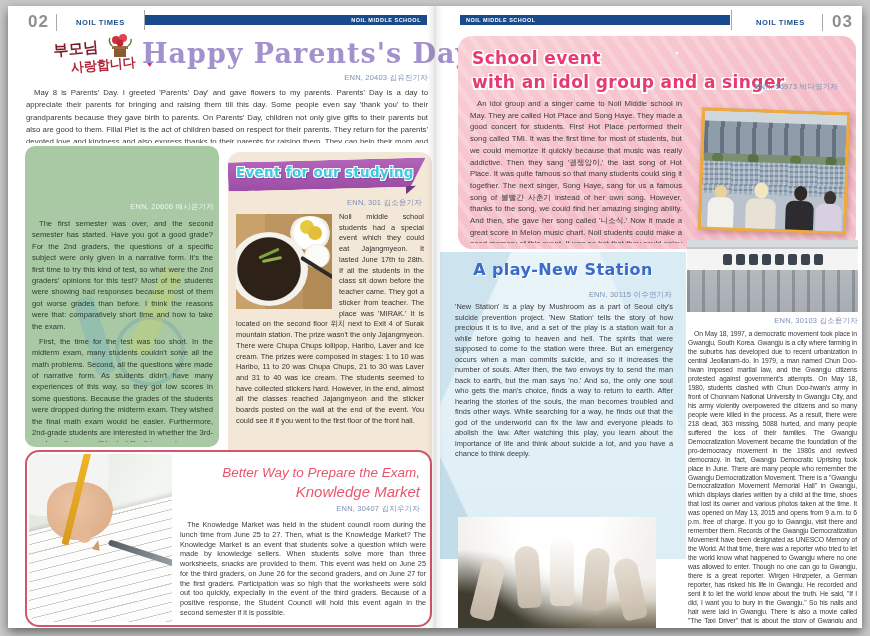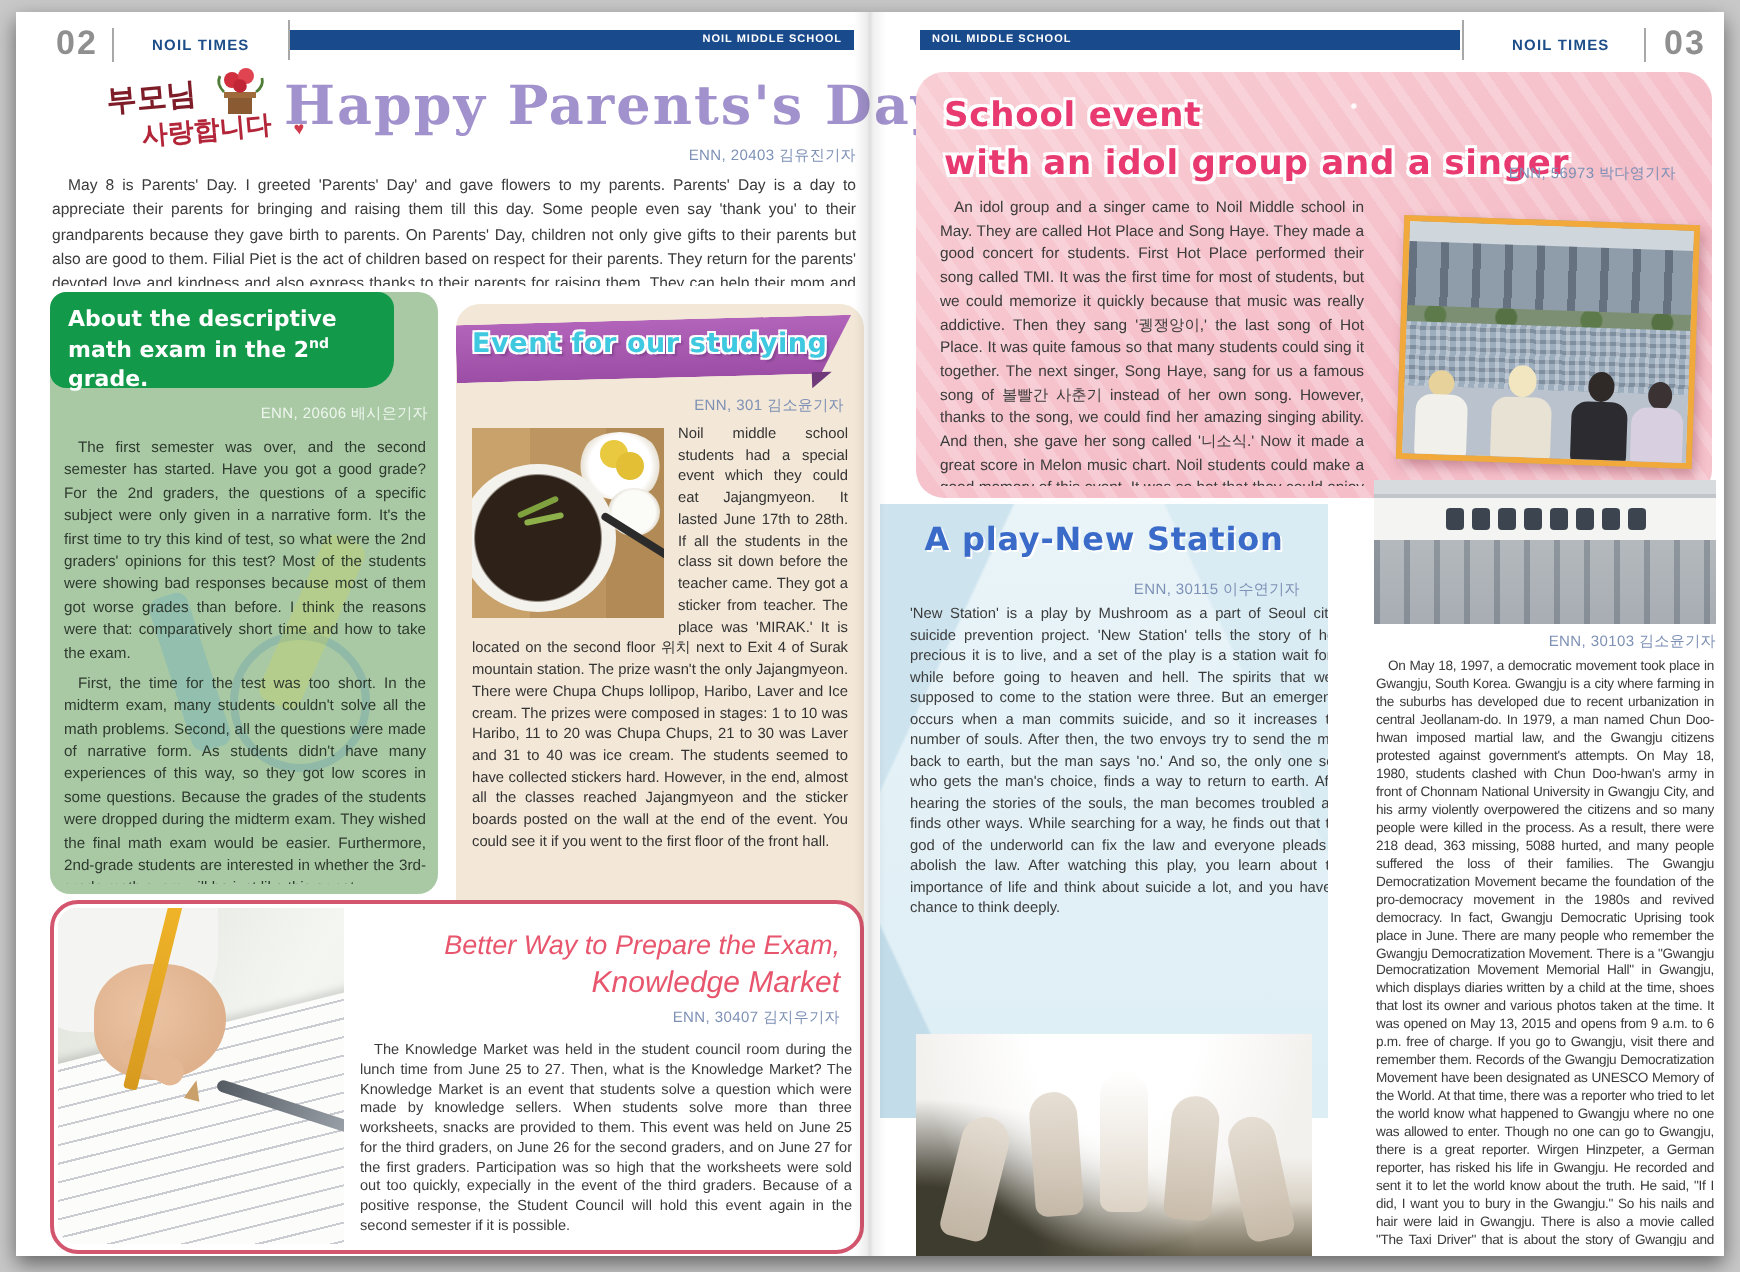--- a/index.html
+++ b/index.html
@@ -68,21 +68,21 @@
                linear-gradient(150deg,#f9cdd4 0%,#f4bcc7 70%,#f7c4ce 100%); }
   .idol-title { position:absolute; font-family:"DejaVu Sans", sans-serif; font-weight:bold; font-size:17px; color:#e83a70;
                 letter-spacing:.4px;
                 text-shadow:-1.5px -1.5px 0 #fff, 1.5px -1.5px 0 #fff, -1.5px 1.5px 0 #fff, 1.5px 1.5px 0 #fff; }
   .idol-body { position:absolute; left:12px; top:62px; width:212px; height:145px; font-size:7.7px; line-height:1.52;
                color:#3b3b3b; text-align:justify; text-indent:7px; overflow:hidden; }
   .idol-photo { position:absolute; left:242px; top:74px; width:148px; height:122px; transform:rotate(2deg);
                 border:3px solid #f2a93c; box-shadow:0 0 0 1px #fce1a0 inset, 2px 3px 6px rgba(120,40,60,.35);
                 overflow:hidden; background:#9fabb9; }
 
-  .bluebox { left:432px; top:246px; width:224px; height:307px; overflow:hidden;
+  .bluebox { left:432px; top:246px; width:246px; height:307px; overflow:hidden;
              background:
                linear-gradient(115deg,#cde3ee 0 18%, transparent 18.5%),
                linear-gradient(245deg,#d9ebf3 0 22%, transparent 22.5%),
                linear-gradient(65deg,#c2dcea 0 12%, transparent 12.5%),
                linear-gradient(#e9f4f8,#ddeef5); }
   .play-title { position:absolute; left:0; top:8px; width:100%; text-align:center; font-family:"DejaVu Sans", sans-serif;
                 font-weight:bold; font-size:16px; color:#3a6bc8; letter-spacing:.4px; text-shadow:1px 1px 0 #ffffff; }
   .play-byline { position:absolute; right:14px; top:38px; }
   .play-body { position:absolute; left:15px; top:50px; width:218px; height:212px; font-size:7.4px; line-height:1.42;
                color:#3b3b3b; text-align:justify; overflow:hidden; }
@@ -142,24 +142,20 @@
     </svg>
     <div class="abs main-title" style="left:134px; top:32px;">Happy Parents's Day</div>
     <div class="abs byline" style="left:220px; top:67px; width:200px;">ENN, 20403 김유진기자</div>
     <div class="abs bodytxt" style="left:18px; top:81px; width:402px; height:56px; font-size:7.8px; line-height:1.58; text-indent:8px; overflow:hidden;">May 8 is Parents' Day. I greeted 'Parents' Day' and gave flowers to my parents. Parents' Day is a day to appreciate their parents for bringing and raising them till this day. Some people even say 'thank you' to their grandparents because they gave birth to parents. On Parents' Day, children not only give gifts to their parents but also are good to them. Filial Piet is the act of children based on respect for their parents. They return for the parents' devoted love and kindness and also express thanks to their parents for raising them. They can help their mom and dad do the housework and also play with the younger siblings instead of the parents.</div>
 
     <div class="abs greenbox">
       <div class="wm" style="left:90px; top:170px; width:70px; height:70px; border:4px solid #4e8fb0; border-radius:50%;"></div>
       <div class="wm" style="left:120px; top:120px; width:22px; height:90px; background:#cfd84e; transform:rotate(24deg);"></div>
       <div class="wm" style="left:60px; top:150px; width:20px; height:80px; background:#5aa7c9; transform:rotate(-18deg);"></div>
     </div>
-    <div class="abs green-tab">
-      <span>About the descriptive</span><br>
-      <span>math exam in the 2</span><sup style="font-size:7px;">nd</sup><span> grade.</span>
-    </div>
     <div class="abs byline green-byline">ENN, 20606 배시은기자</div>
     <div class="abs bodytxt green-body">
       <p>The first semester was over, and the second semester has started. Have you got a good grade? For the 2nd graders, the questions of a specific subject were only given in a narrative form. It's the first time to try this kind of test, so what were the 2nd graders' opinions for this test? Most of the students were showing bad responses because most of them got worse grades than before. I think the reasons were that: comparatively short time and how to take the exam.</p>
       <p>First, the time for the test was too short. In the midterm exam, many students couldn't solve all the math problems. Second, all the questions were made of narrative form. As students didn't have many experiences of this way, so they got low scores in some questions. Because the grades of the students were dropped during the midterm exam. They wished the final math exam would be easier. Furthermore, 2nd-grade students are interested in whether the 3rd-grade math exam will be just like this or not.</p>
     </div>
 
     <div class="abs eventbox">
       <div class="banner"></div>
       <div class="banner-fold"></div>
       <div class="event-title">Event for our studying</div>

